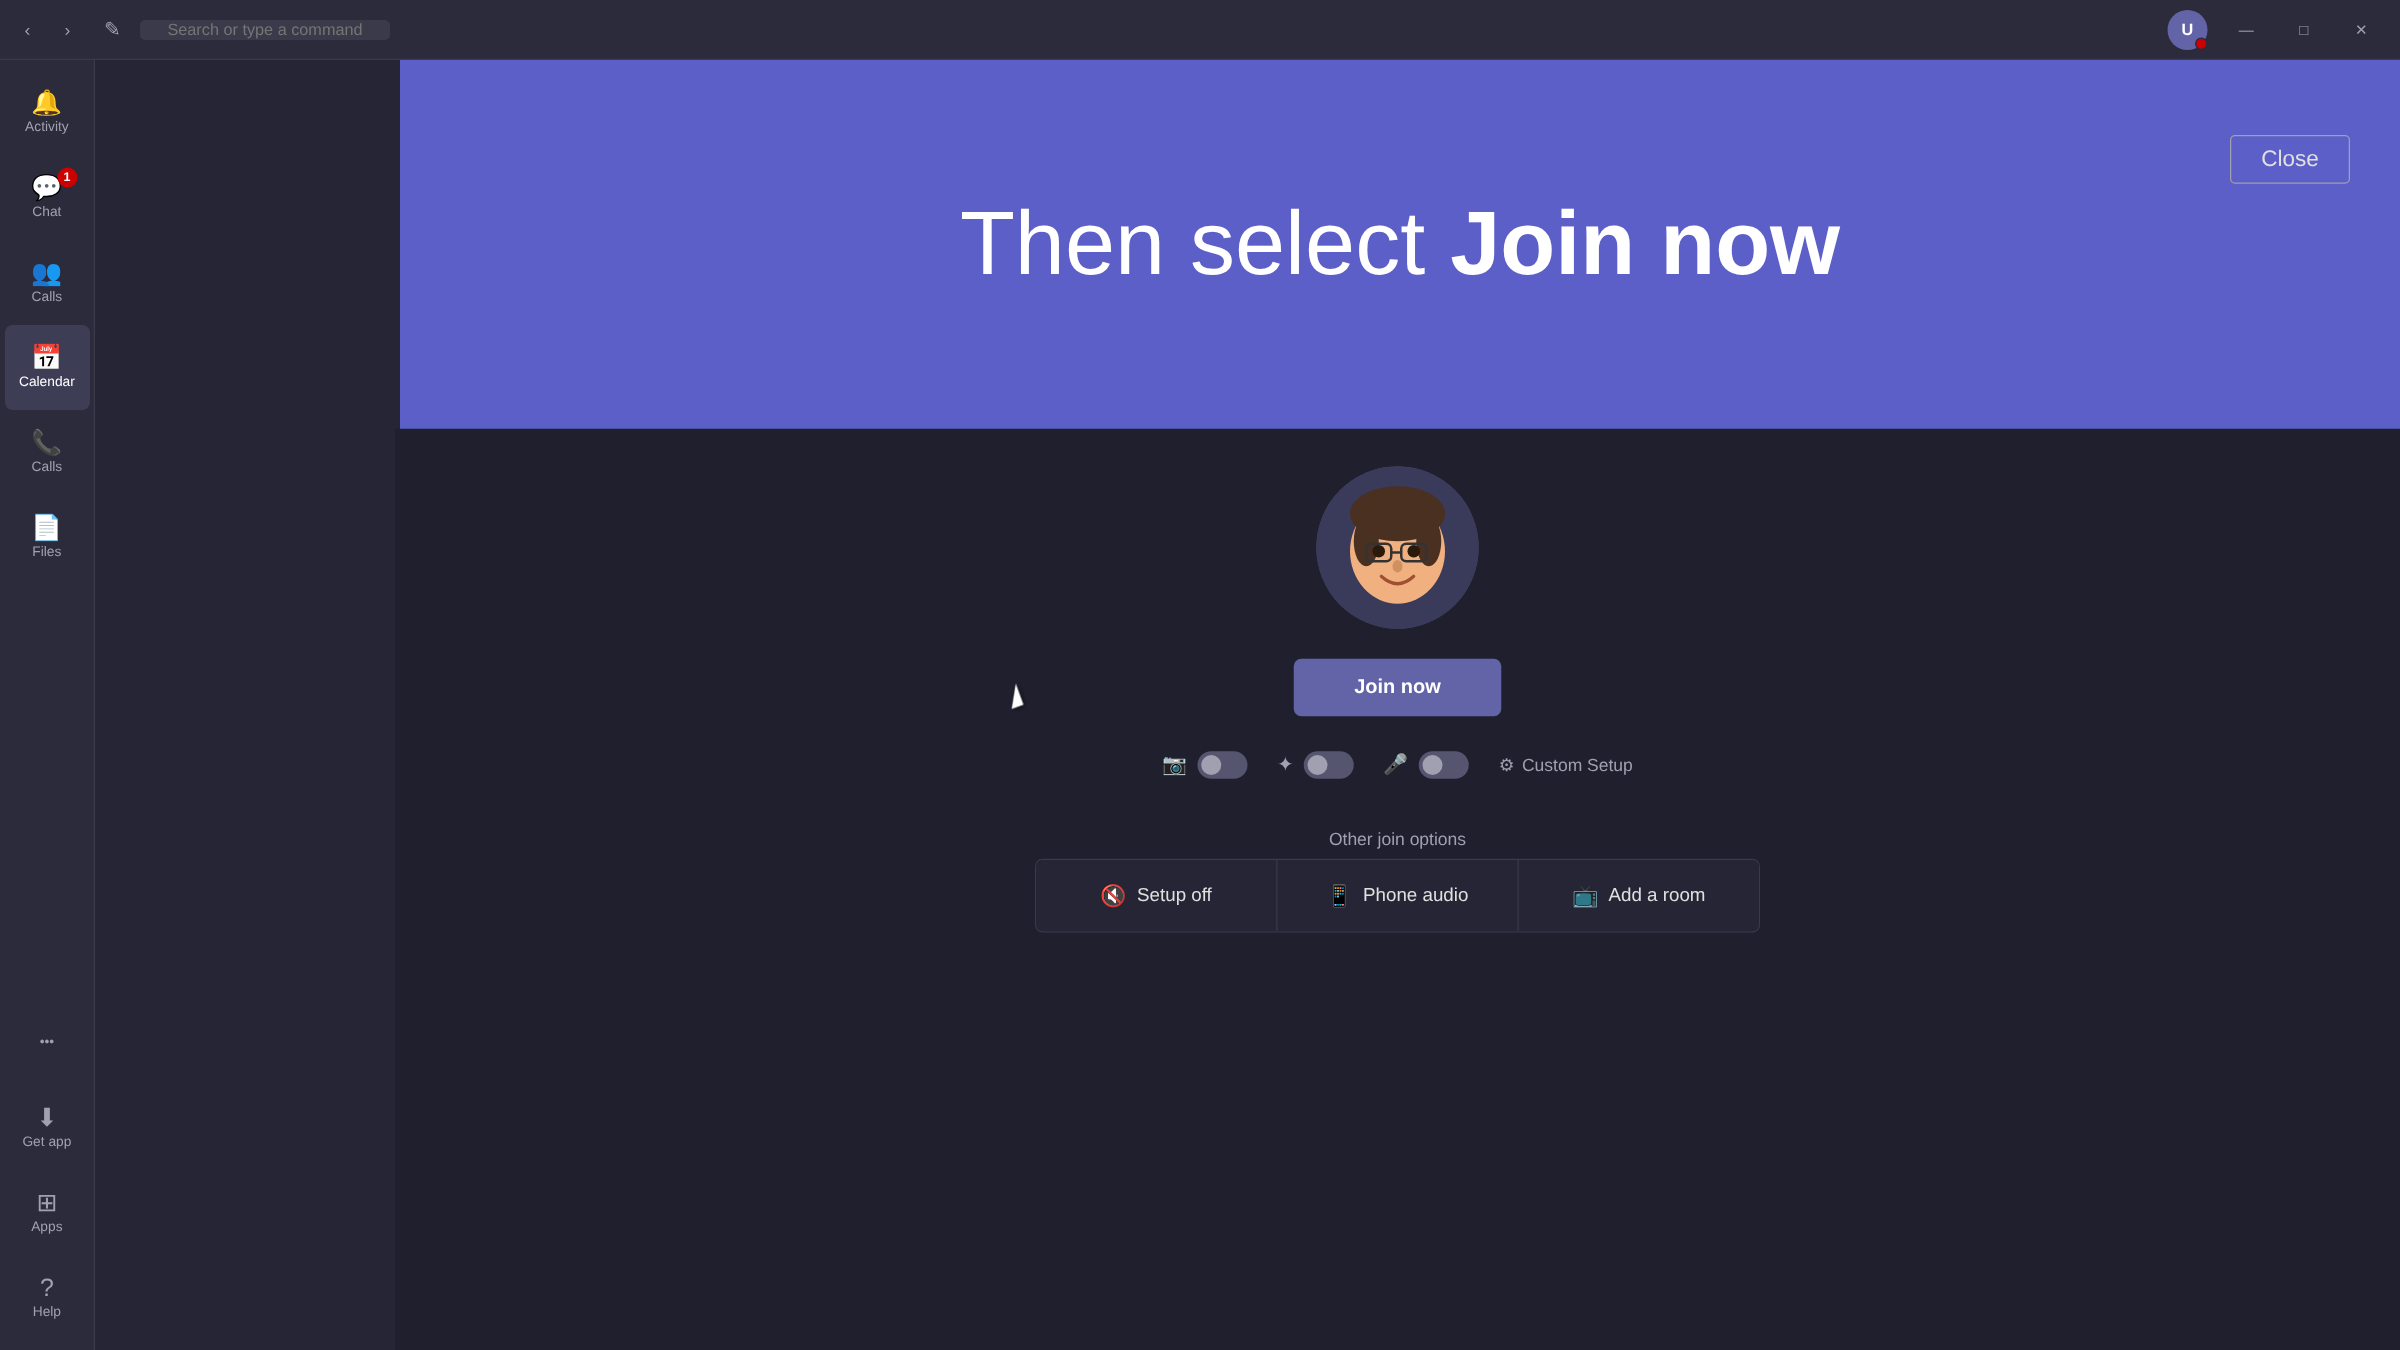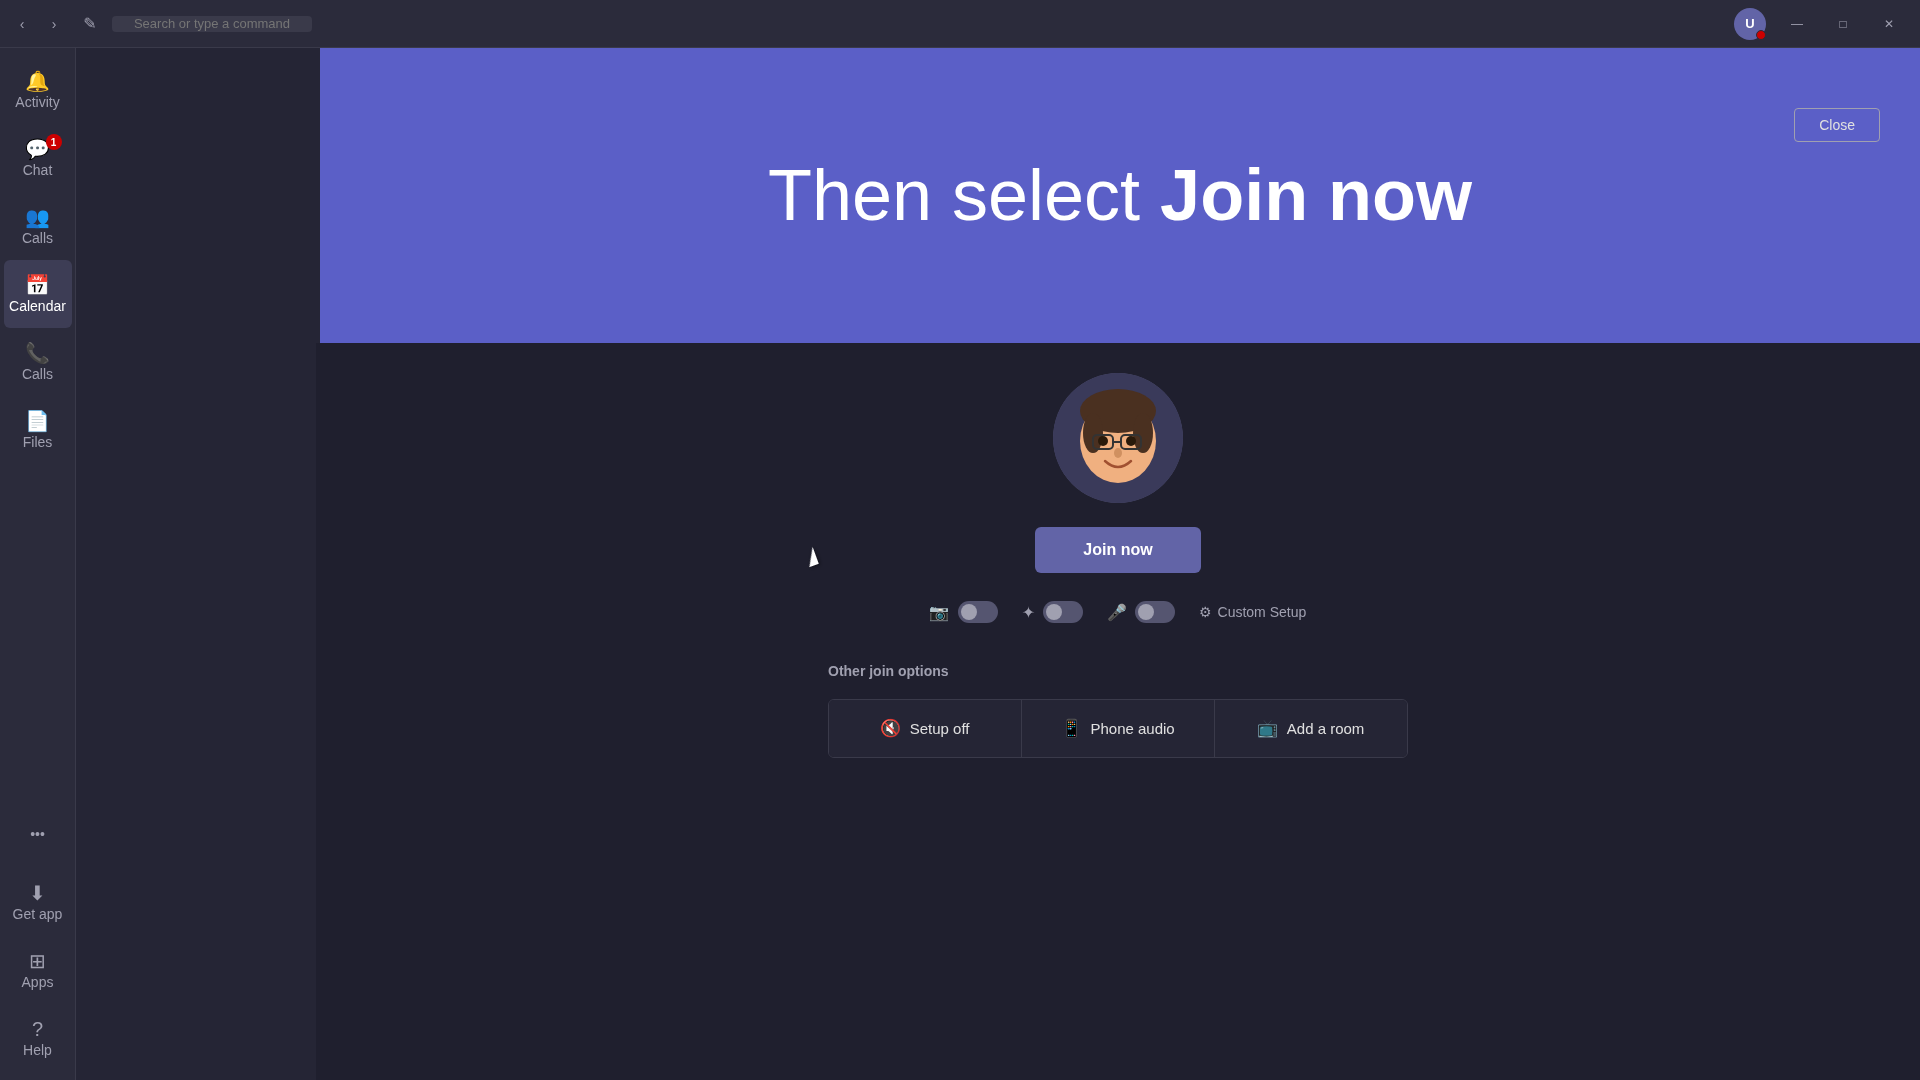--- a/index.html
+++ b/index.html
@@ -162,21 +162,21 @@
       width: 4px;
       height: 28px;
       background: #6264a7;
       border-radius: 0 2px 2px 0;
     }
     .sidebar-icon {
       font-size: 20px;
       line-height: 1;
     }
     .sidebar-label {
-      font-size: 14px;
+      font-size: 11px;
       line-height: 1;
     }
     .sidebar-badge {
       position: absolute;
       top: 10px;
       right: 10px;
       width: 16px;
       height: 16px;
       background: #c00;
       border-radius: 50%;
@@ -223,21 +223,21 @@
 
     
     .close-overlay-btn {
       position: absolute;
       top: 60px;
       right: 40px;
       padding: 8px 24px;
       background: transparent;
       border: 1.5px solid #a0a0b0;
       color: #e0e0e0;
-      font-size: 14px;
+      font-size: 18px;
       cursor: pointer;
       border-radius: 4px;
       z-index: 20;
       text-align: center;
     }
 
     
     .meeting-preview {
       position: absolute;
       top: 295px;
@@ -318,25 +318,25 @@
       background: transparent;
       border: none;
       color: #a0a0b0;
       font-size: 14px;
       cursor: pointer;
     }
 
     
     .section-divider {
       width: 580px;
-      margin: 40px auto 20px;
-      text-align: left;
+      margin: 40px auto 8px;
+      text-align: center;
       color: #a0a0b0;
       font-size: 14px;
-      font-weight: 700;
+      font-weight: 400;
     }
 
     
     .join-options {
       display: flex;
       width: 580px;
       border: 1px solid #3a3a4a;
       border-radius: 6px;
       overflow: hidden;
     }

